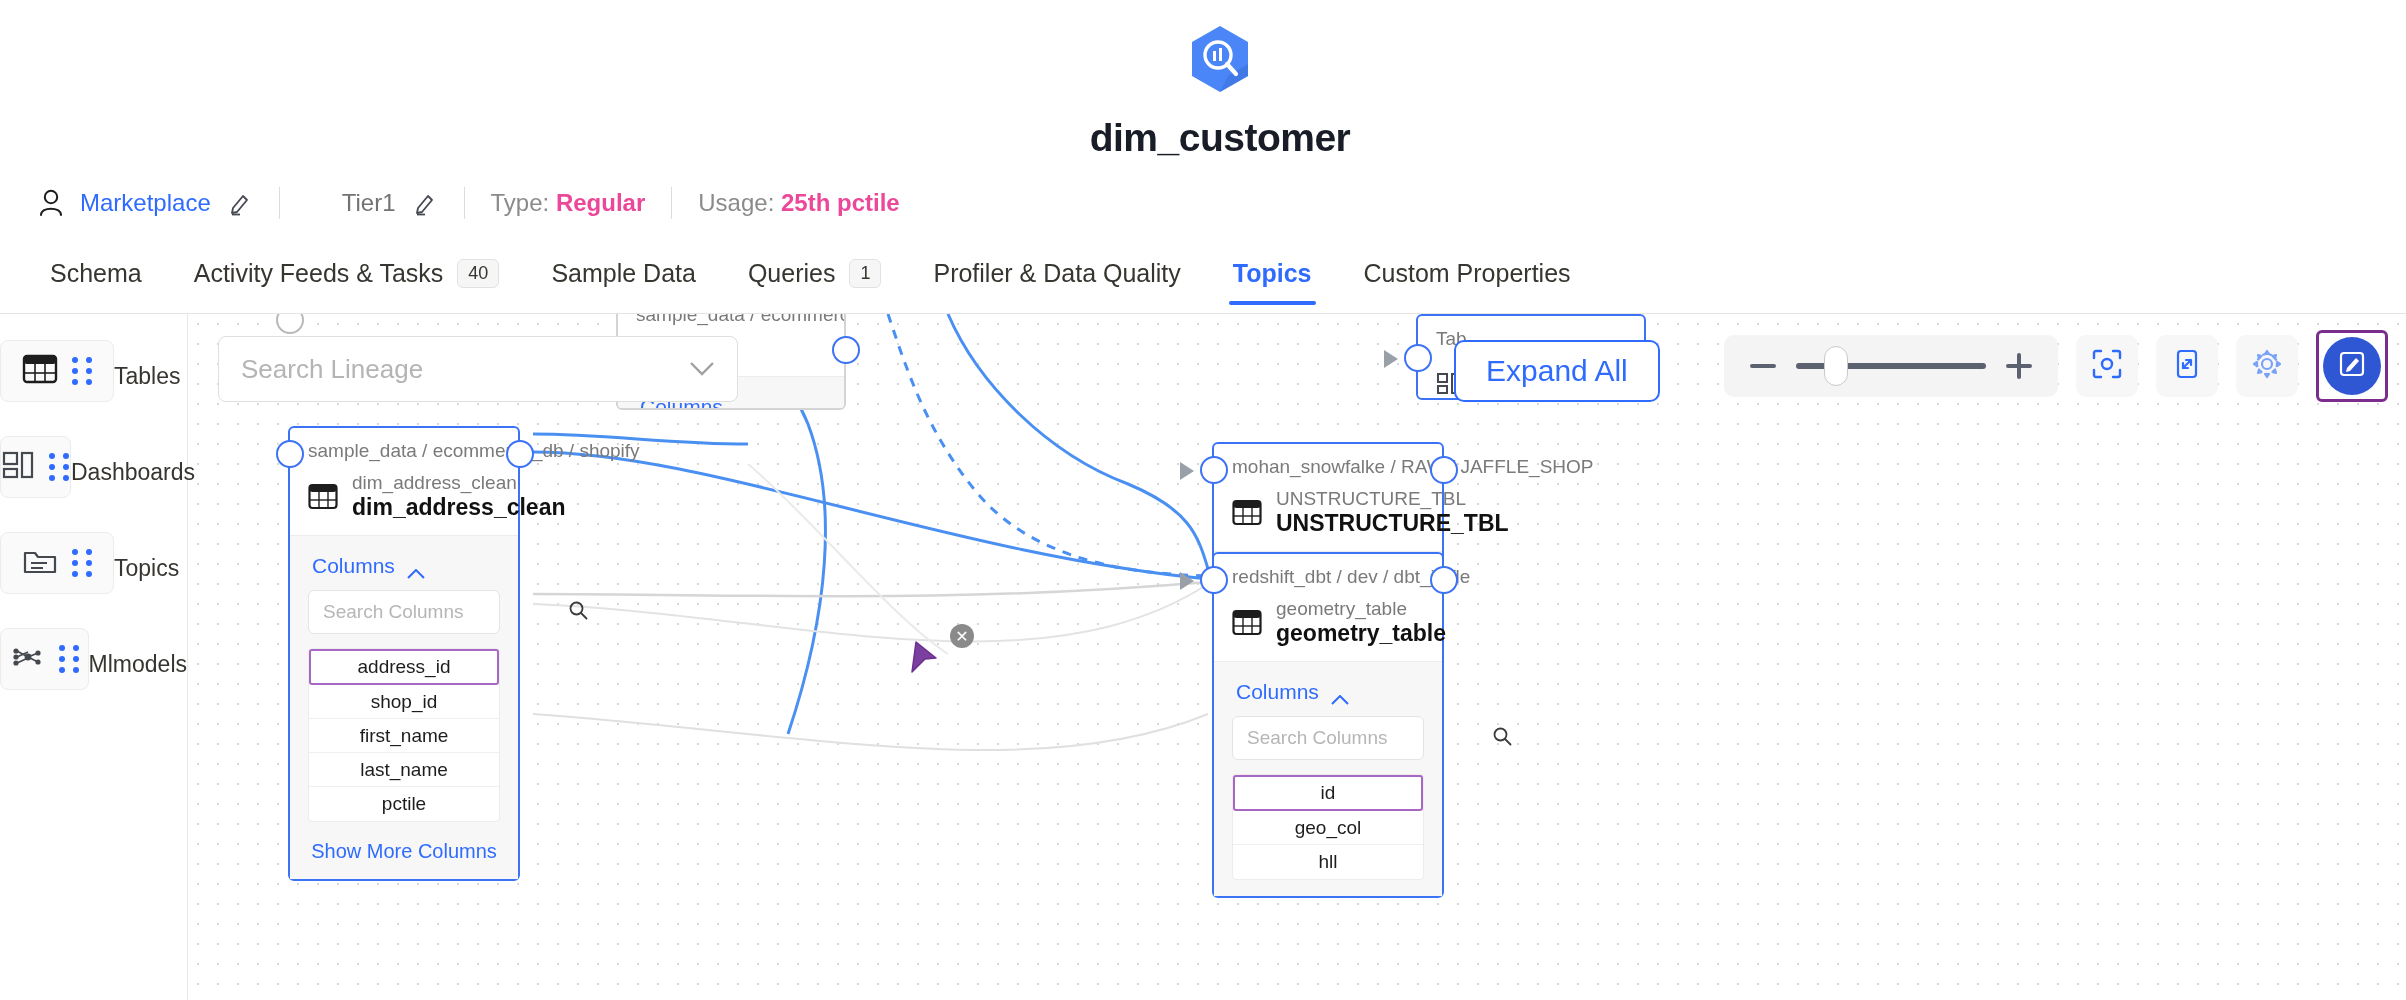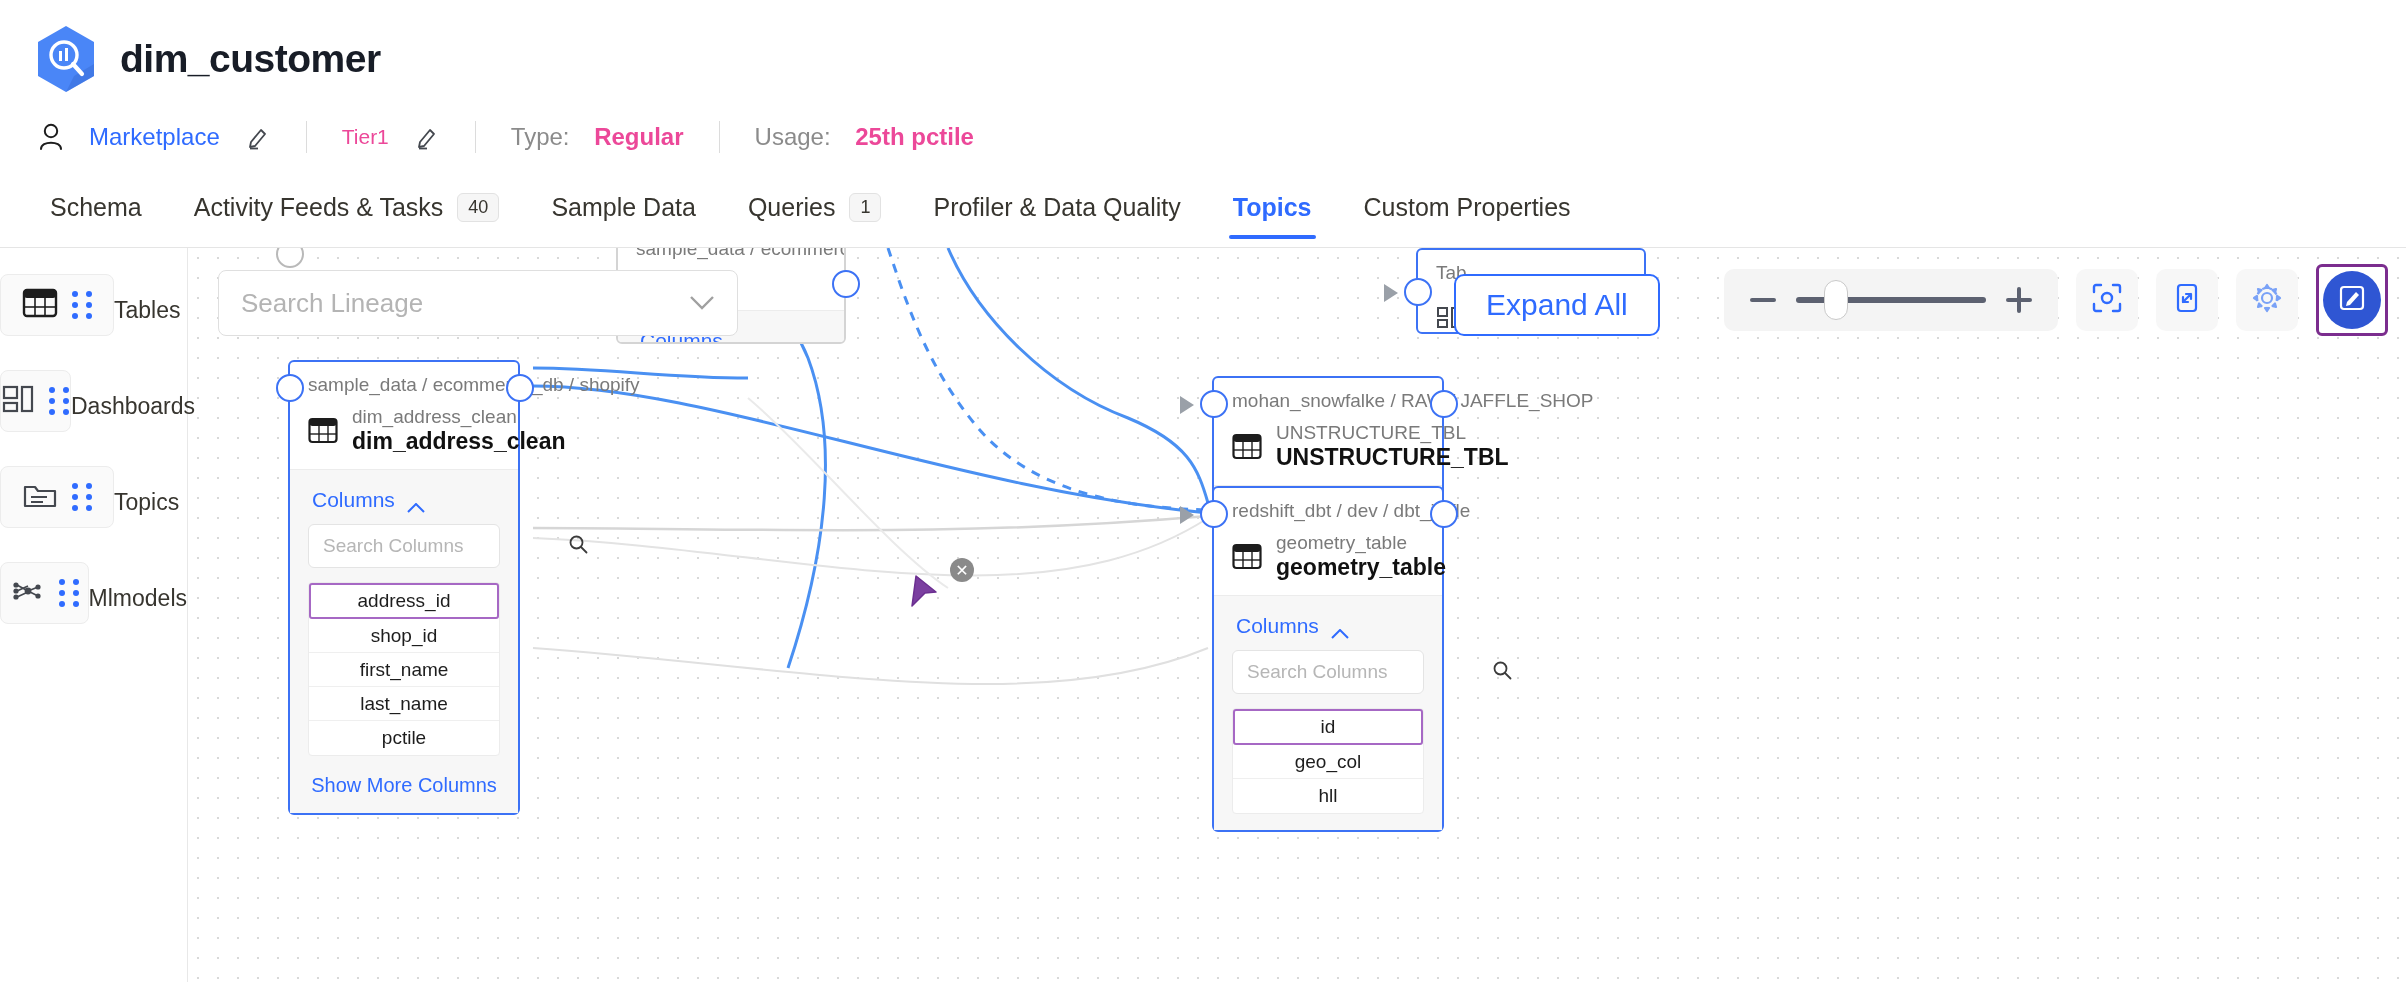--- a/index.html
+++ b/index.html
@@ -5,35 +5,35 @@
   * { box-sizing: border-box; margin: 0; padding: 0; }
   html, body {
     width: 2406px; height: 1000px;
     font-family: "Liberation Sans", sans-serif;
     background: #ffffff;
     overflow: hidden;
   }
 
   
   .entity-header { padding: 24px 0 0 34px; }
-  .title-row { display: flex; align-items: center; gap: 22px; }
+  .title-row { display: flex; align-items: center; gap: 22px; flex-direction: column; }
   .service-icon { width: 64px; height: 70px; position: relative; flex: none; }
   .page-title {
     font-size: 39px; font-weight: bold; color: #181d27; letter-spacing: -0.5px;
   }
 
   .meta-row {
-    display: flex; align-items: center; gap: 9px;
+    display: flex; align-items: center; gap: 0px;
     margin-top: 26px; font-size: 24px; color: #37352f;
   }
   .owner-icon { width: 34px; height: 34px; flex: none; margin-right: 12px; }
   .owner-link { color: #2f6bff; font-size: 24px; font-weight: 500; cursor: pointer; }
   .pencil { width: 26px; height: 26px; margin-left: 16px; cursor: pointer; flex: none; }
   .divider-v { width: 1px; height: 32px; background: #dcdcdc; margin: 0 26px; }
-  .tier-text { font-size: 21px; color: #ec4899; font-weight: 500; }
+  .tier-text { font-size: 24px; color: #737373; font-weight: 500; margin-left: 36px; }
   .meta-label { color: #8b8b8b; }
   .meta-value { color: #ec4899; font-weight: bold; }
 
   
   .tabs {
     display: flex; align-items: center; gap: 8px;
     margin-top: 30px; padding: 0 0 0 28px;
     border-bottom: 1px solid #e5e5e5;
     height: 64px;
   }

